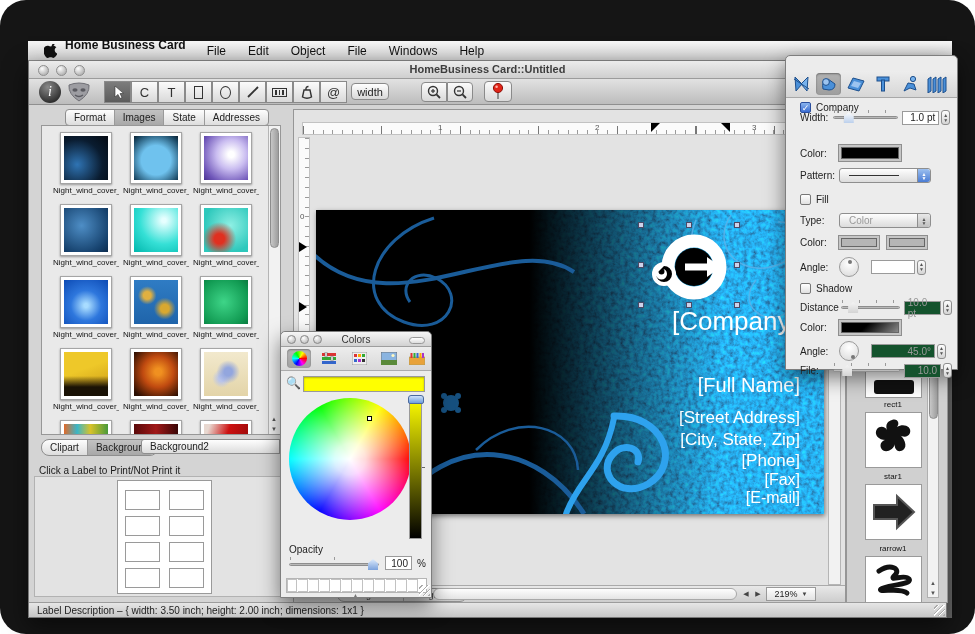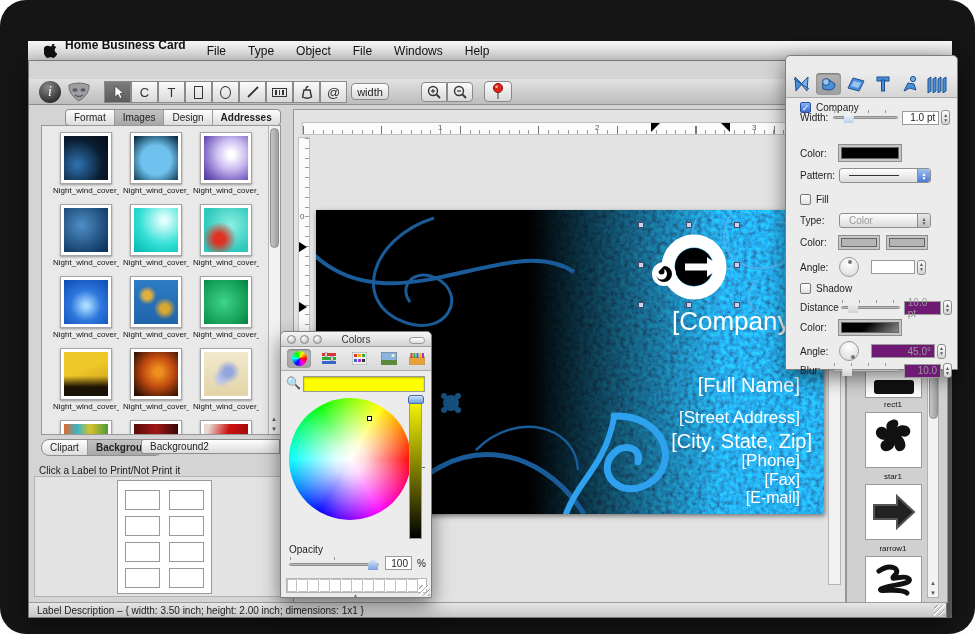--- a/index.html
+++ b/index.html
@@ -32,21 +32,21 @@
     font-size:13px;color:#333;}
   .toolbtn.sel{background:linear-gradient(#7c7c7c,#5c5c5c);color:#fff;}
   .pillbtn{position:absolute;border:1px solid #8a8a8a;border-radius:4px;
     background:linear-gradient(#ffffff,#d8d8d8);font-size:11px;color:#222;
     display:flex;align-items:center;justify-content:center;}
 
   
   .tabseg{position:absolute;display:flex;border:1px solid #8e8e8e;border-radius:4px;overflow:hidden;
     font-size:10px;background:linear-gradient(#fdfdfd,#ddd);}
   .tabseg .seg{padding:2px 8px;border-right:1px solid #9a9a9a;color:#222;}
-  .tabseg .seg:last-child{border-right:none;font-weight:bold;}
+  .tabseg .seg:last-child{border-right:none;}
   .tabseg .seg.on{background:linear-gradient(#c2c2c2,#a8a8a8);}
   .listbox{position:absolute;left:12px;top:64px;width:240px;height:310px;background:#e9e9e9;
     border:1px solid #979797;overflow:hidden;}
   .thumb{position:absolute;width:52px;height:52px;background:#fff;border:1px solid #a5a5a5;
     box-shadow:0 1px 2px rgba(0,0,0,.35);padding:3px;}
   .thumb .img{width:100%;height:100%;}
   .tlabel{position:absolute;width:66px;text-align:center;font-size:8px;color:#111;
     white-space:nowrap;overflow:hidden;}
   .t1{background:radial-gradient(circle at 30% 65%,#2f74b4,#0a1c30 60%,#040a12);}
   .t2{background:radial-gradient(circle at 50% 55%,#6fc2ee 45%,#1c4a66 85%,#0a2030);}
@@ -134,21 +134,21 @@
     display:inline-flex;align-items:center;justify-content:center;font-size:9px;color:#fff;margin-right:5px;}
   .chk.on{background:linear-gradient(#8ab4ee,#3a6cd2);border-color:#2a4e9e;}
   .sltrack{position:relative;height:3px;background:linear-gradient(#9a9a9a,#d8d8d8);border-radius:2px;border:1px solid #8e8e8e;}
   .slhandle{position:absolute;top:-5px;width:10px;height:11px;
     clip-path:polygon(50% 0,100% 38%,100% 100%,0 100%,0 38%);
     background:linear-gradient(#fdfdfd,#bcd0ec);filter:drop-shadow(0 1px 1px rgba(0,0,0,.4));}
   .slticks{position:absolute;top:-7px;left:0;height:3px;width:100%;
     background:repeating-linear-gradient(90deg,#9a9a9a 0 1px,transparent 1px 17px);}
   .numfield{height:14px;border:1px solid #9a9a9a;background:#fff;font-size:10px;color:#222;
     display:flex;align-items:center;justify-content:flex-end;padding:0 3px;}
-  .numfield.dim{color:#9a9a9a;background:#701a75;}
+  .numfield.dim{color:#9a9a9a;background:#14532d;}
   .stepper{width:9px;height:15px;border:1px solid #8e8e8e;border-radius:3px;margin-left:2px;
     background:linear-gradient(#fdfdfd,#d4d4d4);display:flex;flex-direction:column;align-items:center;justify-content:center;font-size:5px;color:#555;line-height:5px;}
   .swatchwell{border:2px solid #c6c6c6;outline:1px solid #8e8e8e;box-shadow:inset 0 0 0 1px #666;}
   .dropdown{height:15px;border:1px solid #8e8e8e;border-radius:3px;background:linear-gradient(#fefefe,#dcdcdc);
     display:flex;align-items:center;font-size:10px;color:#222;position:relative;}
   .dropdown .dstep{position:absolute;right:0;top:0;bottom:0;width:13px;border-left:1px solid #8e8e8e;border-radius:0 3px 3px 0;
     background:linear-gradient(#9cc0f0,#4a7cd4);display:flex;flex-direction:column;align-items:center;justify-content:center;font-size:5px;color:#fff;line-height:4px;}
   .dropdown .dstep.gray{background:linear-gradient(#e8e8e8,#c0c0c0);color:#555;}
   .dial{width:20px;height:20px;border-radius:50%;border:1px solid #9a9a9a;position:relative;
     background:radial-gradient(circle at 50% 30%,#ffffff,#d8d8d8);}
@@ -179,28 +179,34 @@
 <div id="stage">
  <div class="bezel"></div>
  <div class="screen">
 
   <div class="menubar">
     <svg class="applelogo" viewBox="0 0 13 14">
           <path fill="#111" d="M9.2 0c.1.9-.3 1.7-.8 2.3-.6.6-1.4 1.1-2.2 1-.1-.8.3-1.6.8-2.2C7.5.5 8.5.1 9.2 0zM11.9 10.6c-.4.9-.6 1.3-1.1 2-.7 1-1.7 2.3-2.9 2.3-1.1 0-1.4-.7-2.8-.7s-1.8.7-2.8.7C1.1 15 .2 13.8-.5 12.8c-1.9-2.9-2.1-6.3-.9-8.1.8-1.3 2.1-2 3.3-2 1.2 0 2 .7 3 .7 1 0 1.6-.7 3-.7 1.1 0 2.2.6 3 1.6-2.6 1.4-2.2 5.1 1 6.3z" transform="translate(1.5 -1)"></path>
         </svg>
     <span class="app">Home Business Card</span>
     <span class="mi">File</span>
-    <span class="mi">Type</span>
+    <span class="mi">Edit</span>
     <span class="mi">Object</span>
     <span class="mi">File</span>
     <span class="mi">Windows</span>
     <span class="mi">Help</span>
   </div>
 
   <div class="window">
+    <div class="titlebar">
+      <div class="tl-dot" style="left:9px"></div>
+      <div class="tl-dot" style="left:27px"></div>
+      <div class="tl-dot" style="left:45px"></div>
+      <div class="wtitle">HomeBusiness Card::Untitled</div>
+    </div>
 
     <div class="toolbar">
       <div class="abs" style="left:10px;top:2px;width:22px;height:22px;border-radius:50%;background:radial-gradient(circle at 40% 28%,#8a8a8a,#2e2e2e 75%);display:flex;align-items:center;justify-content:center;color:#fff;font-size:14px;font-style:italic;font-family:'Liberation Serif',serif;">i</div>
       <svg class="abs" style="left:38px;top:3px" width="24" height="20" viewBox="0 0 24 20">
             <path d="M2 3 Q12 -1 22 3 Q23 12 12 19 Q1 12 2 3Z" fill="#9d9da2" stroke="#707076"></path>
             <ellipse cx="8" cy="8" rx="2.6" ry="1.7" fill="#5a5a60"></ellipse>
             <ellipse cx="16" cy="8" rx="2.6" ry="1.7" fill="#5a5a60"></ellipse>
             <path d="M8 13 Q12 16 16 13" fill="none" stroke="#5a5a60" stroke-width="1.4"></path>
           </svg>
 
@@ -268,21 +274,21 @@
               <path d="M7 16 L7 7" stroke="#7a7a7a" stroke-width="1.6"></path>
               <circle cx="7" cy="5" r="4.6" fill="#e02418" stroke="#8e140c"></circle>
               <circle cx="5.6" cy="3.8" r="1.3" fill="#ffb0a8"></circle>
             </svg>
           </div>
     </div>
 
     <div class="tabseg" style="left:36px;top:48px">
       <span class="seg">Format</span>
       <span class="seg on">Images</span>
-      <span class="seg">Design</span>
+      <span class="seg">State</span>
       <span class="seg">Addresses</span>
     </div>
 
     <div class="listbox">
       <div class="thumb" style="left:18px;top:6px">
             <div class="img t1"></div>
           </div>
       <div class="thumb" style="left:88px;top:6px">
             <div class="img t2"></div>
           </div>
@@ -456,28 +462,41 @@
         <div class="handle" style="left:418px;top:12px"></div>
         <div class="handle" style="left:322px;top:52px"></div>
         <div class="handle" style="left:418px;top:52px"></div>
         <div class="handle" style="left:322px;top:92px"></div>
         <div class="handle" style="left:370px;top:92px"></div>
         <div class="handle" style="left:418px;top:92px"></div>
 
         <div class="cardtext" style="left:356px;top:96px;font-size:26px">[Company Name]</div>
         <div class="cardtext" style="right:24px;top:164px;font-size:20px">[Full Name]</div>
         <div class="cardtext" style="right:24px;top:198px;font-size:17px">[Street Address]</div>
-        <div class="cardtext" style="right:12px;top:220px;font-size:20px">[City, State, Zip]</div>
+        <div class="cardtext" style="right:24px;top:220px;font-size:17px">[City, State, Zip]</div>
         <div class="cardtext" style="right:24px;top:241px;font-size:17px">[Phone]</div>
         <div class="cardtext" style="right:24px;top:261px;font-size:16px">[Fax]</div>
         <div class="cardtext" style="right:24px;top:279px;font-size:16px">[E-mail]</div>
       </div>
 
       <div class="vscroll" style="left:534px;top:27px;width:13px;height:448px;border:1px solid #b5b5b5"></div>
 
+      <div class="canvbottom">
+        <div class="layerseg">
+          <span>background</span>
+          <span>foreground</span>
+        </div>
+        <div class="hscrolltrack"></div>
+        <div class="arrbtn" style="left:446px">◀</div>
+        <div class="arrbtn" style="left:458px">▶</div>
+        <div class="zoombox" style="left:472px">
+          <span>219%</span>
+          <span style="font-size:6px;color:#444">▼</span>
+        </div>
+      </div>
     </div>
 
     <div class="shapespanel">
       <div class="shapebox" style="top:232px">
         <div style="width:40px;height:14px;background:#111;border-radius:3px;margin-top:34px"></div>
       </div>
       <span class="shapelabel" style="top:290px">rect1</span>
 
       <div class="shapebox" style="top:302px">
         <svg width="44" height="44" viewBox="0 0 44 44">
@@ -714,21 +733,21 @@
     </div>
     <div class="oirow" style="top:285px">
       <span class="oilabel" style="width:39px">Angle:</span>
       <div class="dial" style="margin-right:12px">
             <div class="dot" style="left:11px;top:13px"></div>
           </div>
       <div class="numfield dim" style="width:64px">45.0°</div>
       <div class="stepper">▲<br>▼</div>
     </div>
     <div class="oirow" style="top:307px;width:152px">
-      <span class="oilabel" style="width:34px">Blur:</span>
+      <span class="oilabel" style="width:34px">File:</span>
       <div class="sltrack" style="width:68px;margin-right:4px">
         <div class="slticks"></div>
         <div class="slhandle" style="left:8px;background:linear-gradient(#f4f4f4,#d4d4d4)"></div>
       </div>
       <div class="numfield dim" style="width:38px">10.0</div>
       <div class="stepper">▲<br>▼</div>
     </div>
   </div>
 
  </div>

